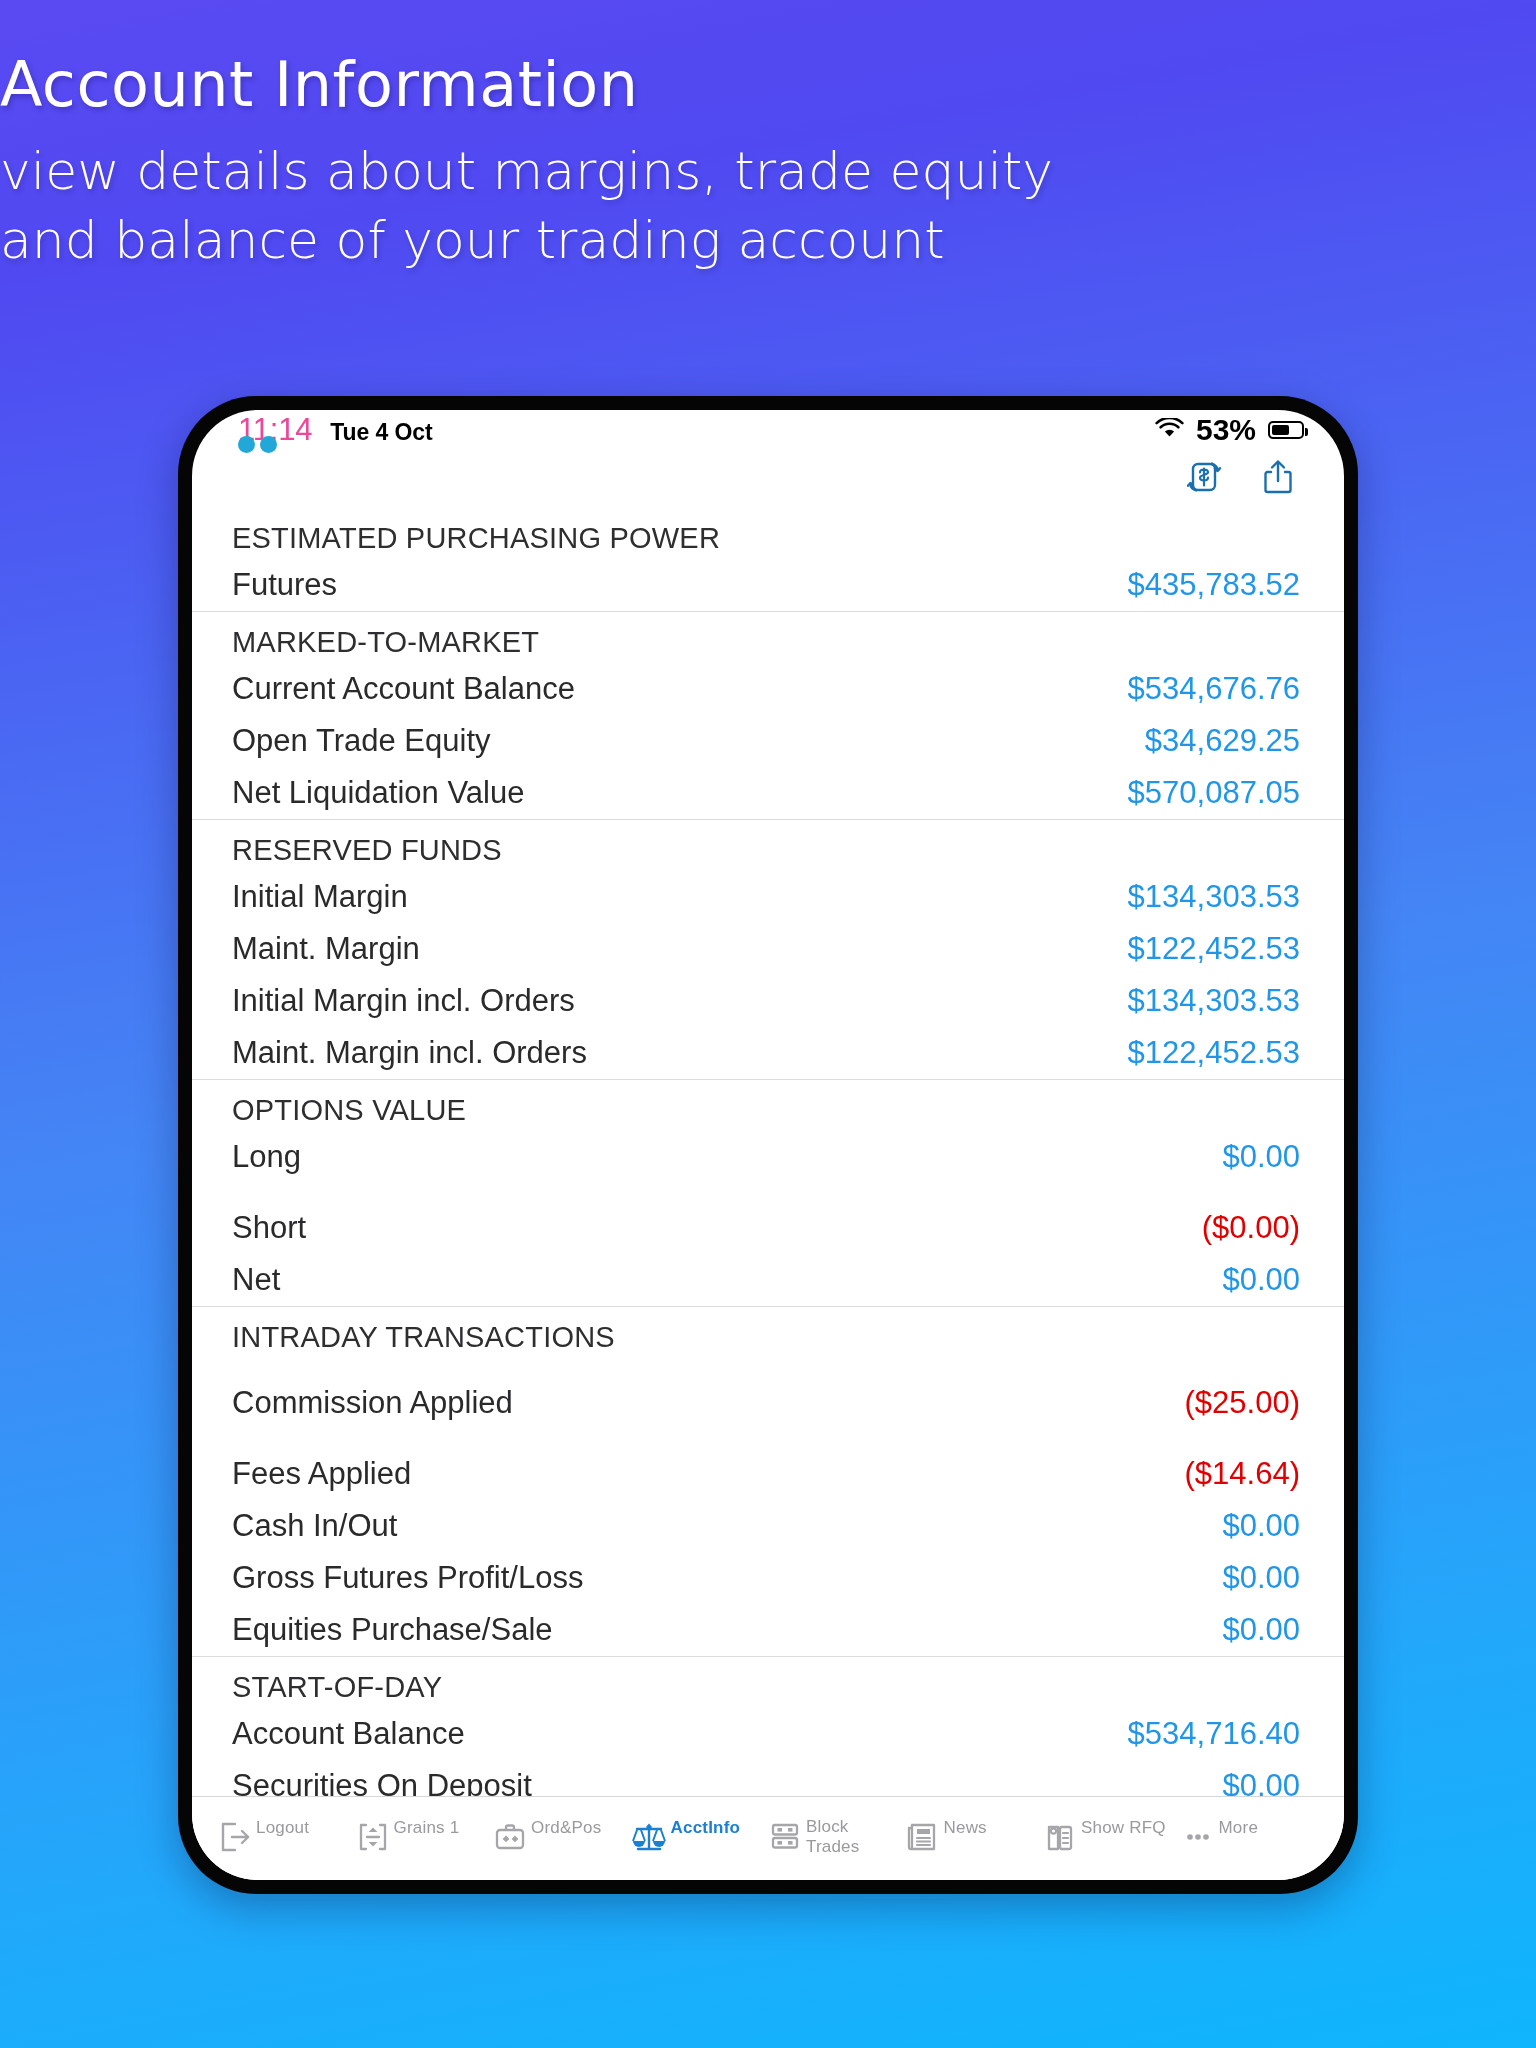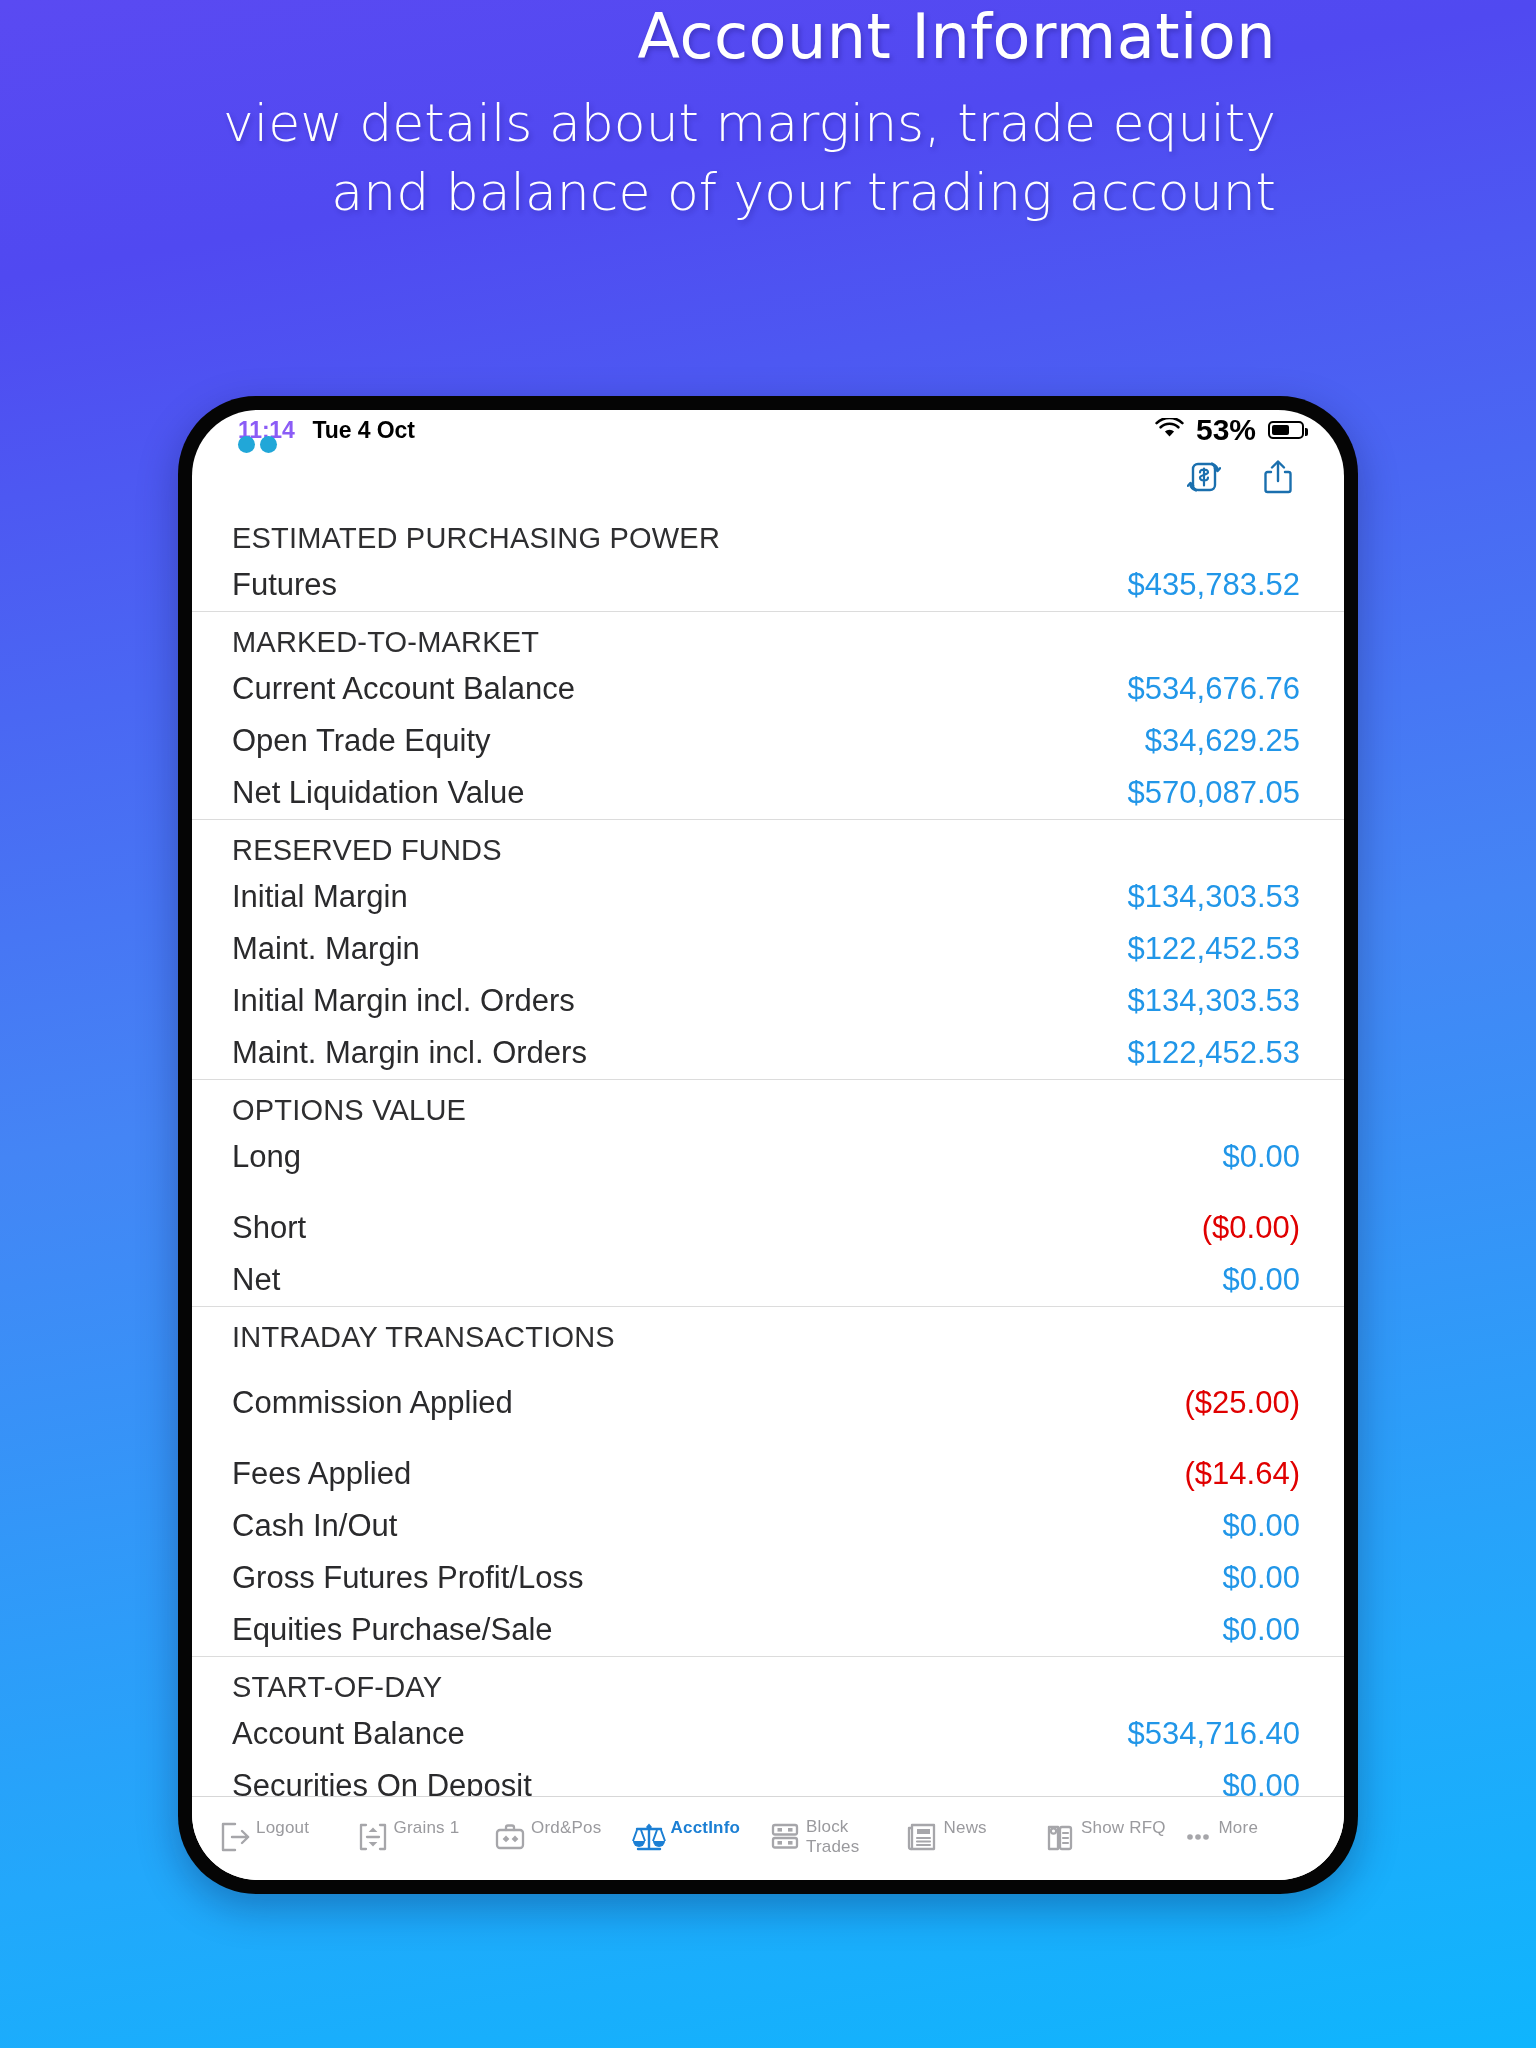--- a/index.html
+++ b/index.html
@@ -4,21 +4,21 @@
 <style>
   * { margin:0; padding:0; box-sizing:border-box; }
   html,body { width:1536px; height:2048px; }
   body {
     font-family:"Liberation Sans", sans-serif;
     background:linear-gradient(170deg,#5a4af2 0%,#5049f1 12%,#4485f5 50%,#22a8fb 82%,#0fb5fd 100%);
     position:relative; overflow:hidden;
   }
 
   
-  .promo { position:absolute; top:0; left:0; width:1276px; text-align:right; }
+  .promo { position:absolute; top:0; left:0; width:1276px; text-align:left; padding-top:48px; }
   .promo-title {
     font-size:62px; font-weight:400; color:#ffffff; letter-spacing:0.5px;
     text-shadow:2px 3px 5px rgba(30,20,120,0.35);
     font-family:"DejaVu Sans", sans-serif;
   }
   .promo-sub {
     font-size:52px; font-weight:300; color:#ffffff; line-height:1.32; margin-top:16px;
     text-shadow:2px 3px 5px rgba(30,20,120,0.30);
     font-family:"DejaVu Sans", sans-serif;
   }
@@ -33,21 +33,21 @@
     width:100%; height:100%; background:#ffffff; border-radius:66px;
     overflow:hidden; position:relative; display:flex; flex-direction:column;
   }
 
   
   .statusbar {
     height:36px; display:flex; align-items:center; justify-content:space-between;
     padding:4px 40px 0 46px; flex:0 0 auto; position:relative;
   }
   .sb-left { display:flex; align-items:baseline; gap:18px; }
-  .sb-time { font-size:23px; font-weight:700; color:#8b5cf6; letter-spacing:-0.2px; }
+  .sb-time { font-size:31px; font-weight:400; color:#ec4899; letter-spacing:-0.2px; }
   .sb-date { font-size:23px; font-weight:600; color:#000; letter-spacing:-0.1px; }
   .sb-right { display:flex; align-items:center; gap:12px; }
   .sb-pct { font-size:30px; font-weight:600; color:#000; }
   .batt { width:36px; height:18px; border:2px solid #000; border-radius:5px; position:relative; }
   .batt::after { content:""; position:absolute; right:-6px; top:5px; width:3px; height:8px; background:#000; border-radius:0 2px 2px 0; }
   .batt-fill { position:absolute; left:2px; top:2px; bottom:2px; width:52%; background:#000; border-radius:2px; }
 
   .blue-dots { position:absolute; left:46px; top:26px; display:flex; gap:5px; }
   .blue-dots i { width:17px; height:17px; border-radius:50%; background:#21a7d8; display:block; }
 

